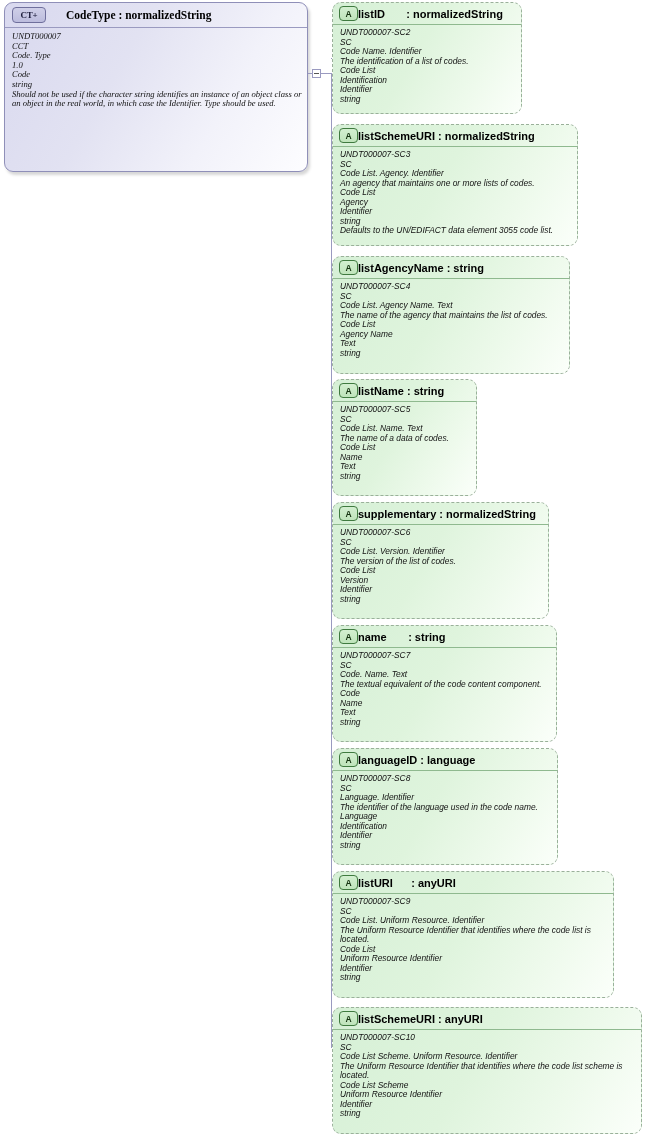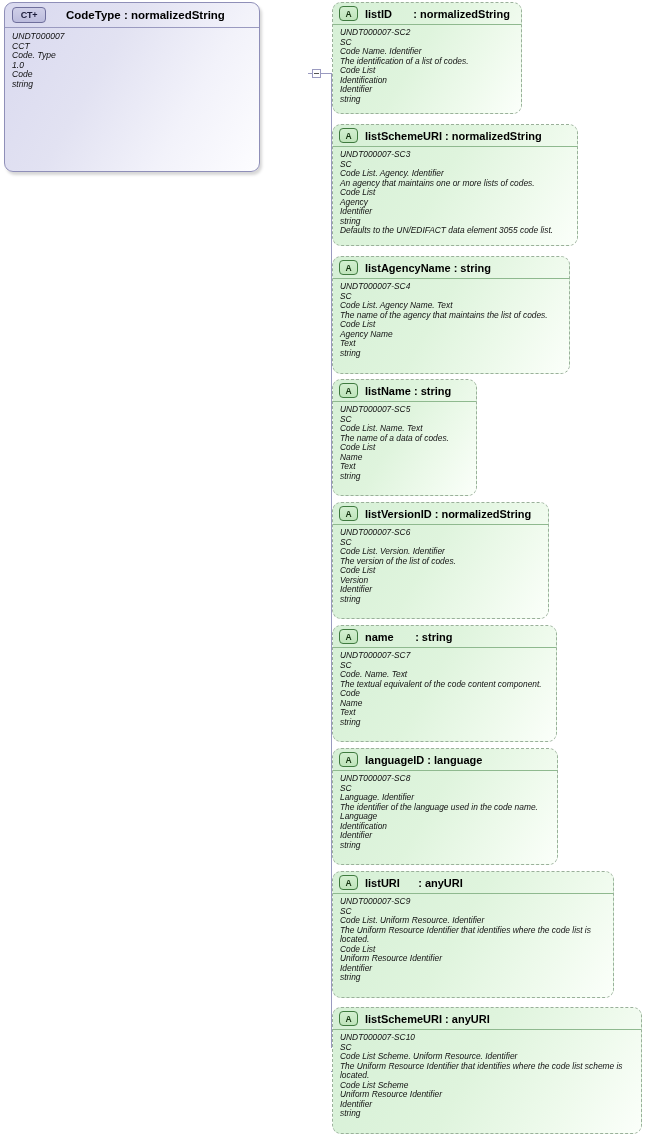--- a/index.html
+++ b/index.html
@@ -13,28 +13,29 @@
     position: relative;
     font-family: "Liberation Sans", sans-serif;
     overflow: hidden;
   }
 
   
   #root-box {
     position: absolute;
     left: 4px;
     top: 2px;
-    width: 256px;
+    width: 304px;
     height: 170px;
     box-sizing: border-box;
     border: 1px solid #8f8fb8;
     border-radius: 9px;
     background: linear-gradient(120deg, #d9d9ef 0%, #e2e2f2 38%, #f2f2fa 70%, #fdfdff 100%);
     box-shadow: 2px 3px 3px rgba(0,0,0,0.16);
     overflow: hidden;
+    font-family: Liberation Serif, serif;
   }
   #root-header {
     height: 24px;
     display: flex;
     align-items: center;
     padding-left: 7px;
     border-bottom: 1px solid #9a9ac0;
   }
   .ct-badge {
     display: inline-flex;
@@ -124,21 +125,20 @@
     height: 13px;
     border: 1px solid #3f7a3f;
     border-radius: 4px;
     background: linear-gradient(#d3efd0, #bfe4bb);
     font-size: 8.5px;
     font-weight: bold;
     color: #14320f;
     flex: none;
   }
   .attr-title {
-    margin-left: 7px;
     font-size: 11px;
     font-weight: bold;
     color: #000;
     white-space: pre;
   }
   .attr-body {
     padding: 3px 7px 3px 7px;
     font-size: 8.4px;
     line-height: 9.5px;
     font-style: italic;
@@ -154,20 +154,21 @@
     <span class="ct-badge">CT+</span>
     <span id="root-title">CodeType : normalizedString</span>
   </div>
   <div id="root-body">
       <div>UNDT000007</div>
       <div>CCT</div>
       <div>Code. Type</div>
       <div>1.0</div>
       <div>Code</div>
       <div>string</div>
+      <div>Should not be used if the character string identifies an instance of an object class or an object in the real world, in which case the Identifier. Type should be used.</div>
     </div>
 </div>
 
 <div id="connector-layer">
   <div class="h-line" style="left:308px;top:73px;width:4px;"></div>
   <div class="toggle-box" style="left:312px;top:69px;"></div>
   <div class="h-line" style="left:321px;top:73px;width:10px;"></div>
   <div class="v-line" style="left:331px;top:73px;height:975px;"></div>
 <div class="h-line" style="left: 331px; top: 58px; width: 4px;"></div>
     <div class="h-line" style="left: 331px; top: 185px; width: 4px;"></div>
@@ -245,21 +246,21 @@
       <div>Code List</div>
       <div>Name</div>
       <div>Text</div>
       <div>string</div>
     </div>
 </div>
 
 <div class="attr-box" style="left:332px;top:502px;width:217px;height:117px;">
   <div class="attr-header">
     <span class="a-badge">A</span>
-    <span class="attr-title">listVersionID : normalizedString</span>
+    <span class="attr-title">supplementary : normalizedString</span>
   </div>
   <div class="attr-body">
       <div>UNDT000007-SC6</div>
       <div>SC</div>
       <div>Code List. Version. Identifier</div>
       <div>The version of the list of codes.</div>
       <div>Code List</div>
       <div>Version</div>
       <div>Identifier</div>
       <div>string</div>

